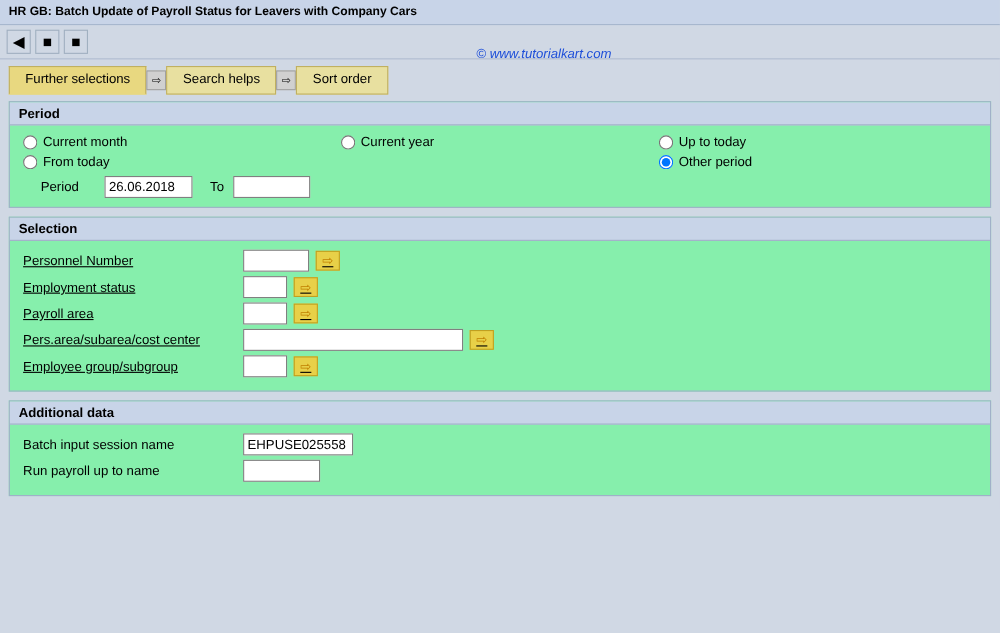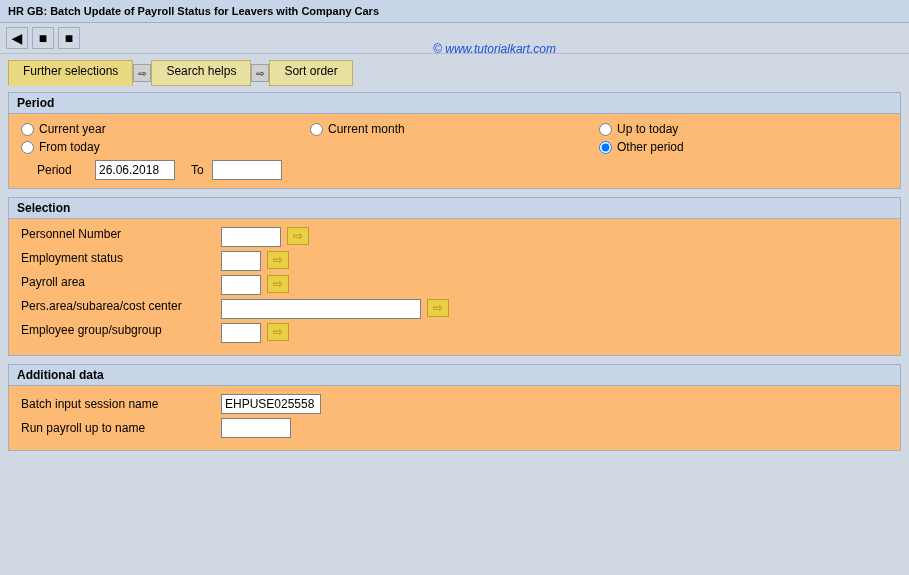--- a/index.html
+++ b/index.html
@@ -90,21 +90,21 @@
       background: #d0d0d0;
       border: 1px solid #a0a0a0;
       display: flex;
       align-items: center;
       justify-content: center;
       font-size: 10px;
     }
 
     
     .section {
-      background: #fdba74;
+      background: #86efac;
       border: 1px solid #a0b0c8;
       margin-bottom: 8px;
     }
 
     .section-header {
       background: #c8d4e8;
       padding: 3px 8px;
       font-weight: bold;
       border-bottom: 1px solid #a0b0c8;
       font-size: 12px;
@@ -157,22 +157,23 @@
       background: #e0e8f8;
       border: 2px solid #5060a0;
     }
 
     .to-input {
       width: 70px;
     }
 
     .sel-row {
       display: flex;
-      align-items: flex-start;
+      align-items: center;
       margin-bottom: 4px;
+      text-decoration: underline;
     }
 
     .sel-label {
       width: 200px;
       min-width: 200px;
     }
 
     .sel-input-sm {
       width: 60px;
     }
@@ -249,26 +250,26 @@
     </button>
   </div>
 
   <div class="section">
     <div class="section-header">
       <span>Period</span>
     </div>
     <div class="section-body">
       <div class="period-grid">
         <div class="radio-row">
+          <input type="radio" name="period" value="current_month" style="">
+          <label>Current month</label>
+        </div>
+        <div class="radio-row">
           <input type="radio" name="period" value="current_year" style="">
           <label>Current year</label>
-        </div>
-        <div class="radio-row">
-          <input type="radio" name="period" value="current_month" style="">
-          <label>Current month</label>
         </div>
         <div class="radio-row">
           <input type="radio" name="period" value="up_to_today" style="">
           <label>Up to today</label>
         </div>
         <div class="radio-row">
           <input type="radio" name="period" value="from_today" style="">
           <label>From today</label>
         </div>
         <div></div>

